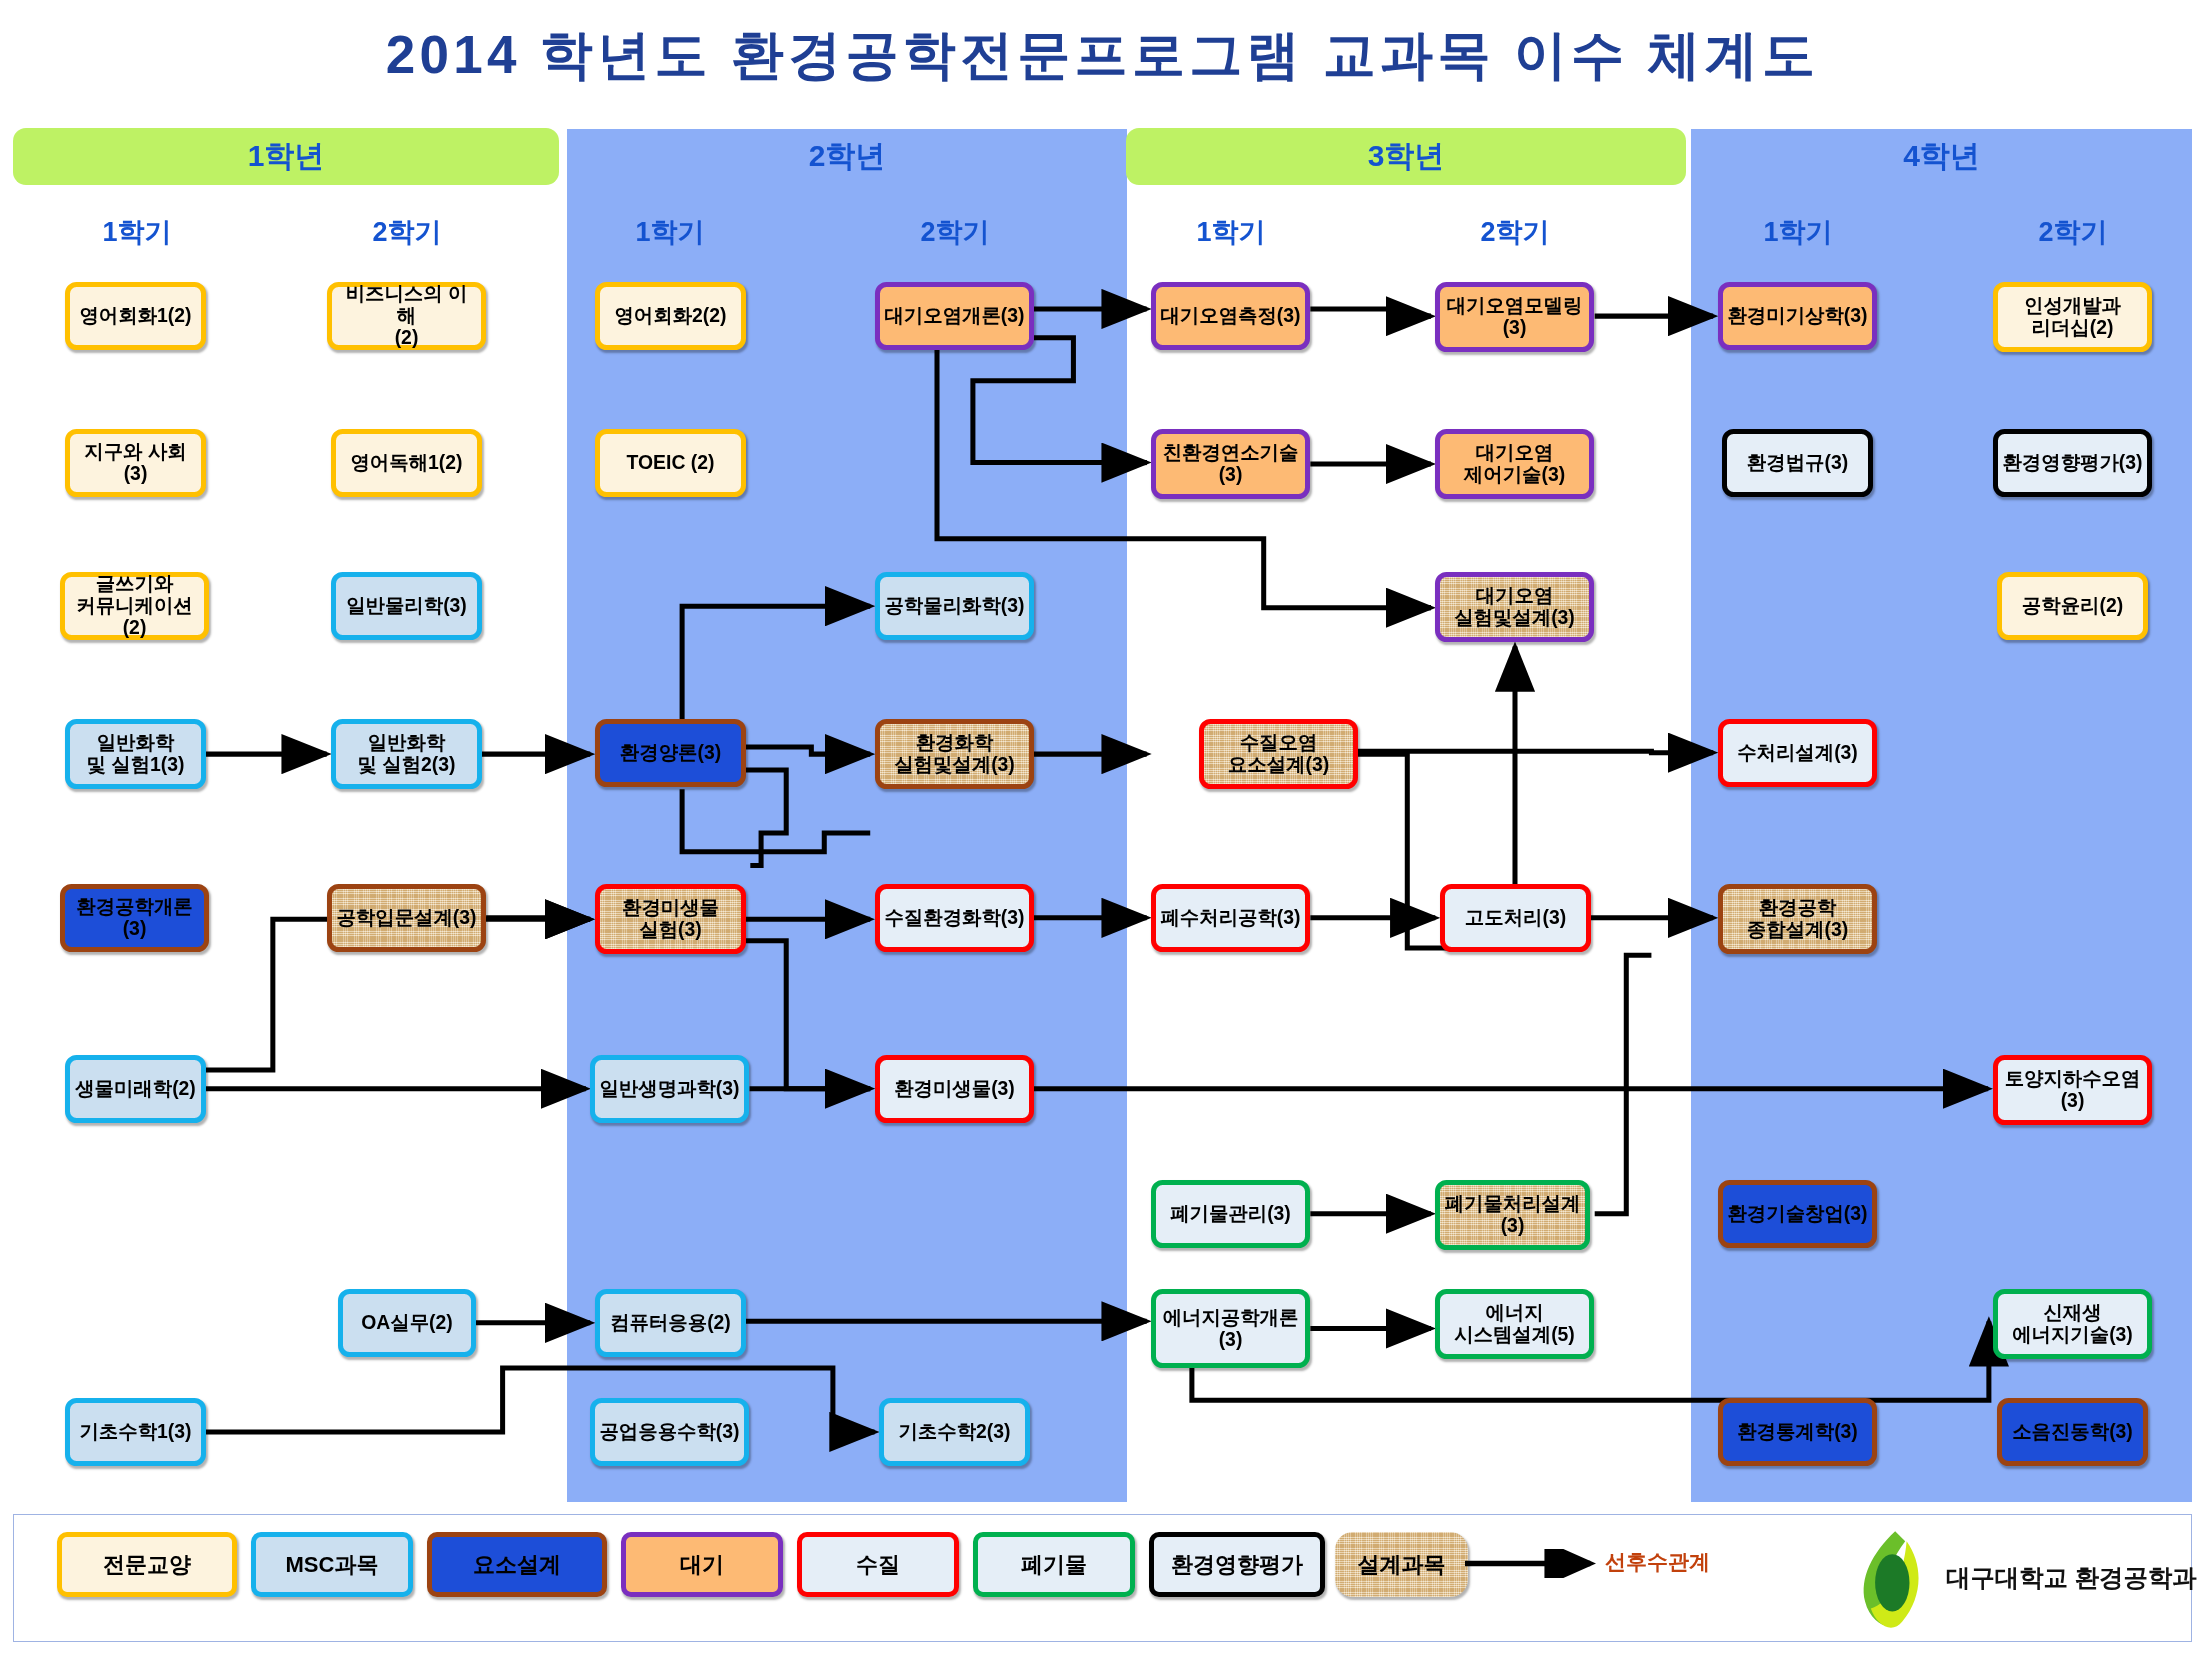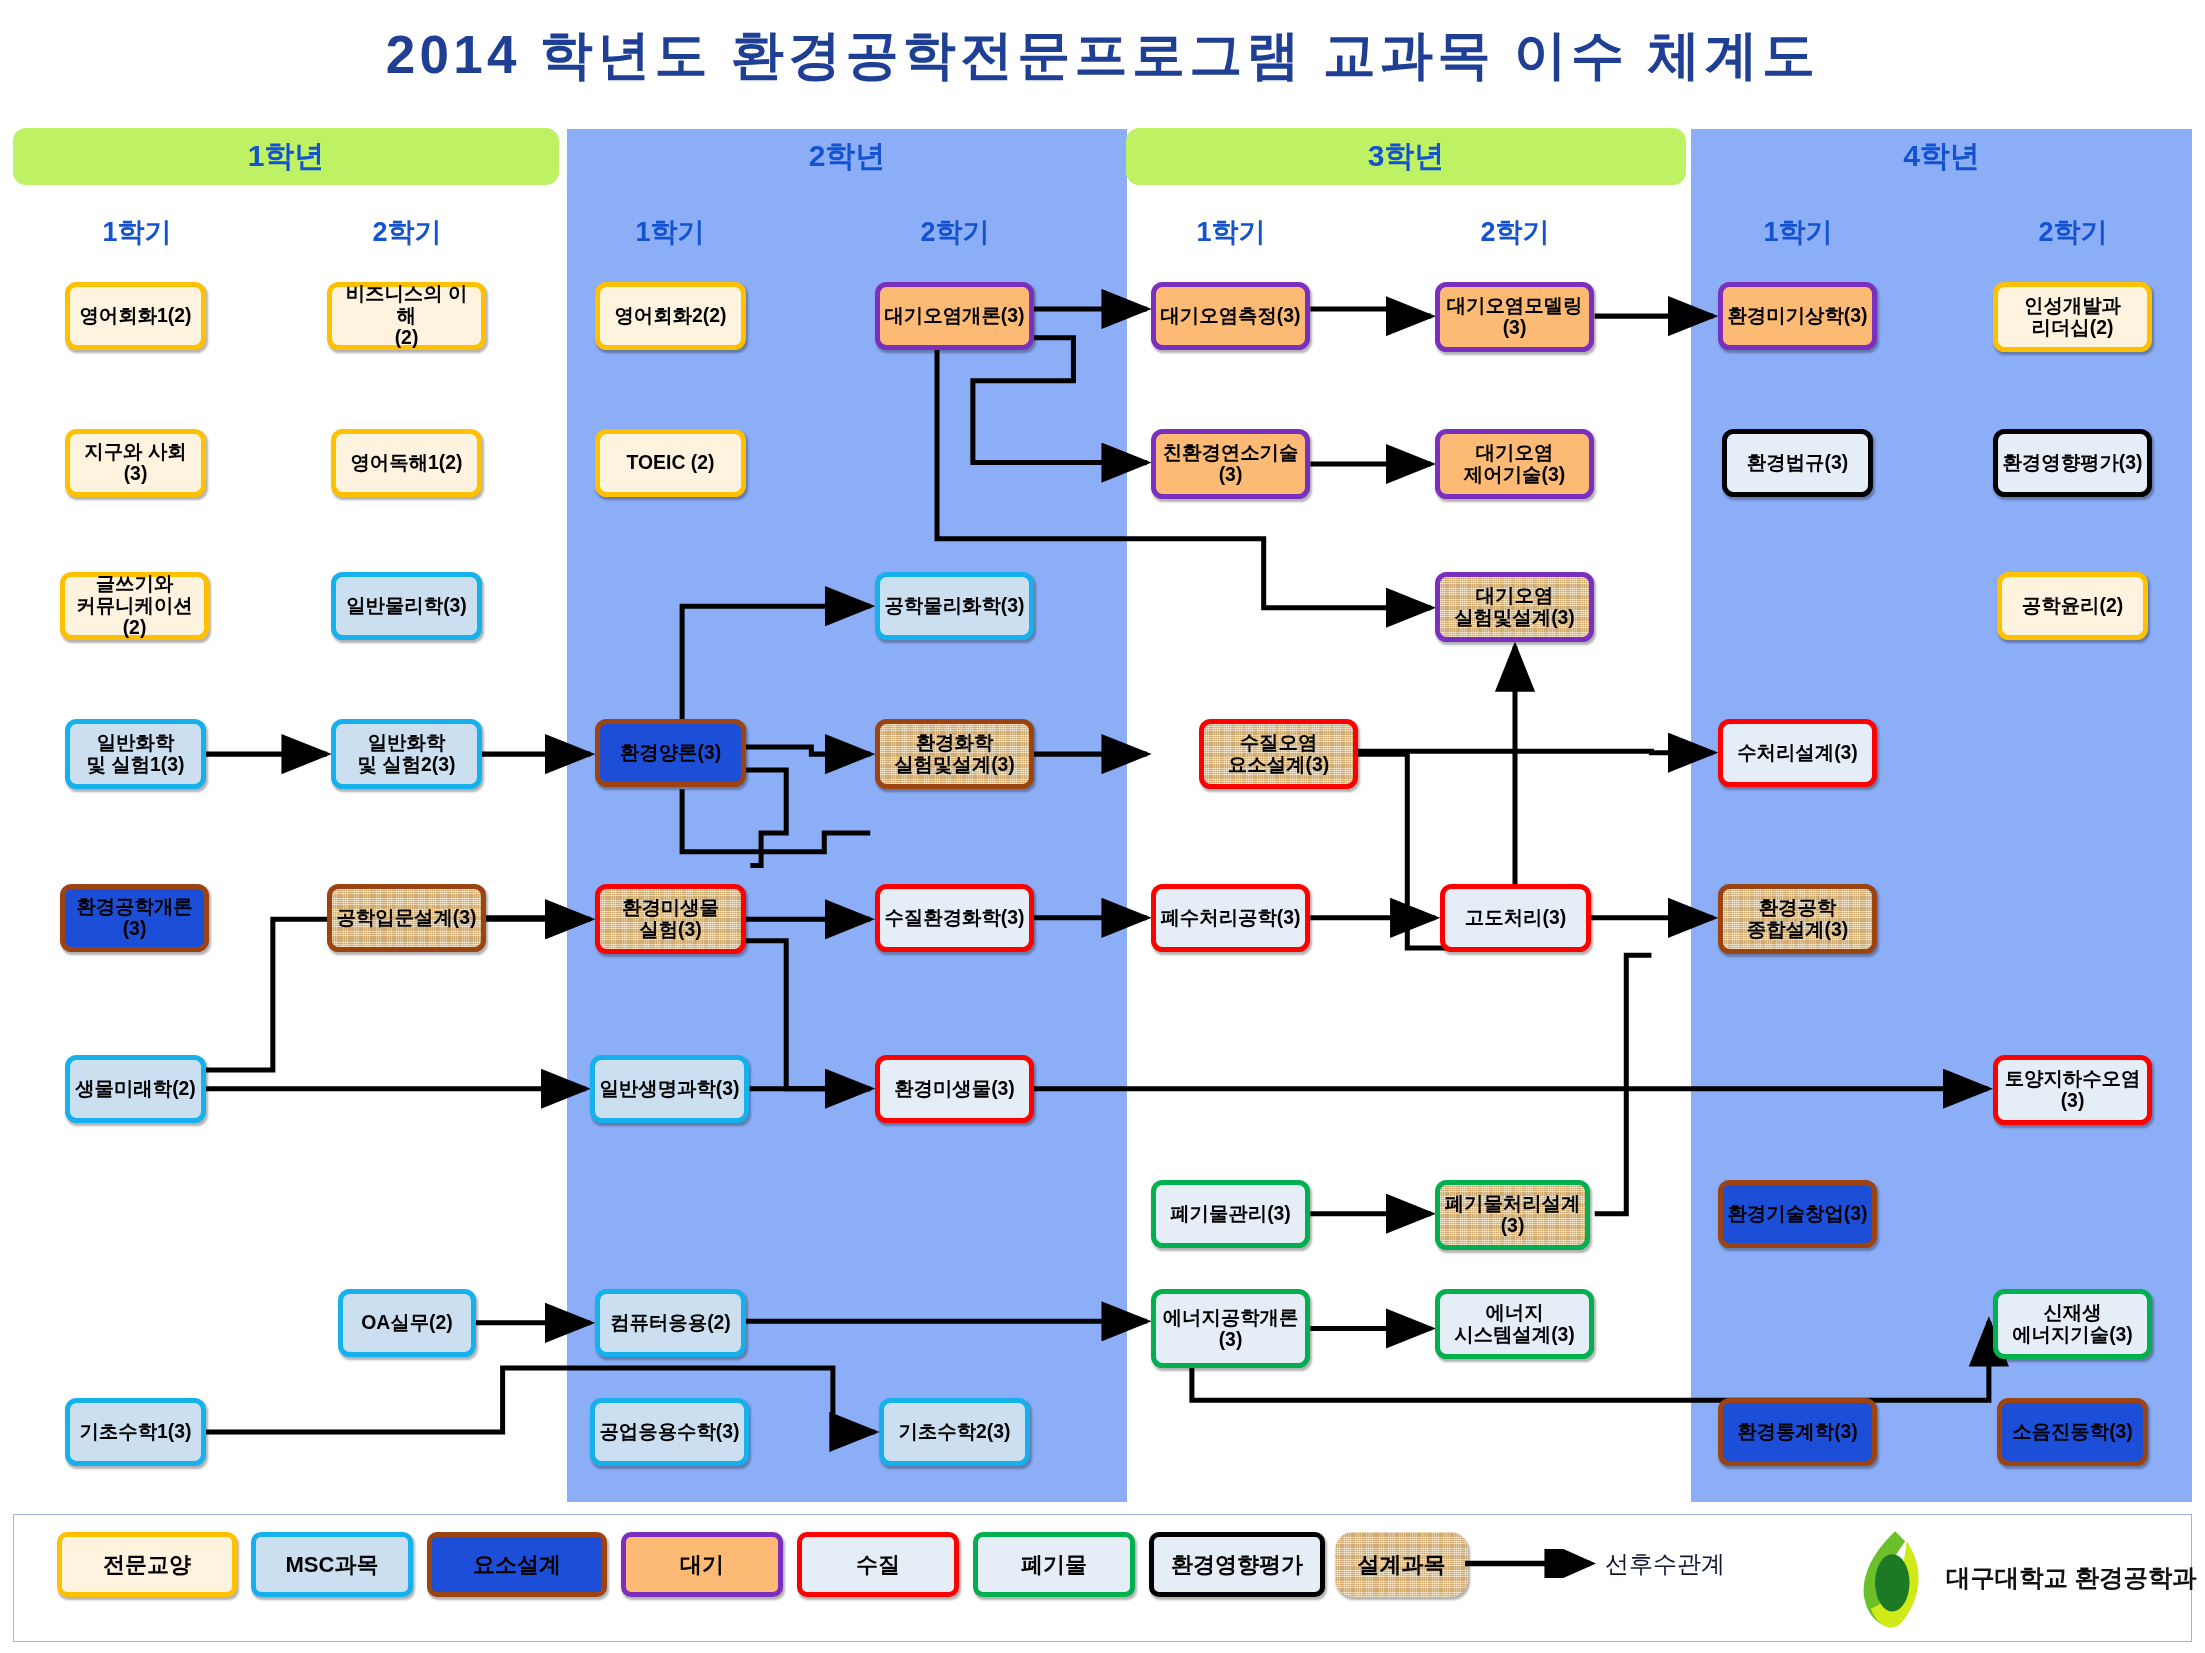--- a/index.html
+++ b/index.html
@@ -90,21 +90,21 @@
     position: absolute;
     height: 65px;
     border-radius: 10px;
     display: flex; align-items: center; justify-content: center;
     font-size: 22px; font-weight: bold; color: #000;
     box-shadow: 1.4px 2.2px 2.2px rgba(0,0,0,0.30);
     white-space: nowrap;
   }
   .lg-label {
     position: absolute;
-    font-size: 24px; font-weight: normal; color: #0f172a;
+    font-size: 21px; font-weight: bold; color: #c2410c;
     white-space: nowrap;
   }
   #uni-name {
     position: absolute;
     font-size: 24.4px; font-weight: bold; color: #111;
     white-space: nowrap;
   }
 </style>
 </head>
 <body>
@@ -261,21 +261,21 @@
       <div class="node c-air" style="left: 1435px; top: 282px; width: 159px; height: 70px;">대기오염모델링
 (3)</div>
       <div class="node c-air" style="left: 1435px; top: 429px; width: 159px; height: 70px;">대기오염
 제어기술(3)</div>
       <div class="node c-air design" style="left: 1435px; top: 572px; width: 159px; height: 70px;">대기오염
 실험및설계(3)</div>
       <div class="node c-water" style="left: 1440px; top: 884px; width: 151px; height: 68px;">고도처리(3)</div>
       <div class="node c-waste design" style="left: 1435px; top: 1180px; width: 155px; height: 70px;">폐기물처리설계
 (3)</div>
       <div class="node c-waste" style="left: 1435px; top: 1289px; width: 159px; height: 70px;">에너지
-시스템설계(3)</div>
+시스템설계(5)</div>
       <div class="node c-air" style="left: 1718px; top: 282px; width: 159px; height: 68px;">환경미기상학(3)</div>
       <div class="node c-eia" style="left: 1722px; top: 429px; width: 151px; height: 68px;">환경법규(3)</div>
       <div class="node c-water" style="left: 1718px; top: 719px; width: 159px; height: 68px;">수처리설계(3)</div>
       <div class="node c-common design" style="left: 1718px; top: 884px; width: 159px; height: 70px;">환경공학
 종합설계(3)</div>
       <div class="node c-common" style="left: 1718px; top: 1180px; width: 159px; height: 68px;">환경기술창업(3)</div>
       <div class="node c-common" style="left: 1718px; top: 1398px; width: 159px; height: 68px;">환경통계학(3)</div>
       <div class="node c-gyoyang" style="left: 1993px; top: 282px; width: 159px; height: 70px;">인성개발과
 리더십(2)</div>
       <div class="node c-eia" style="left: 1993px; top: 429px; width: 159px; height: 68px;">환경영향평가(3)</div>

